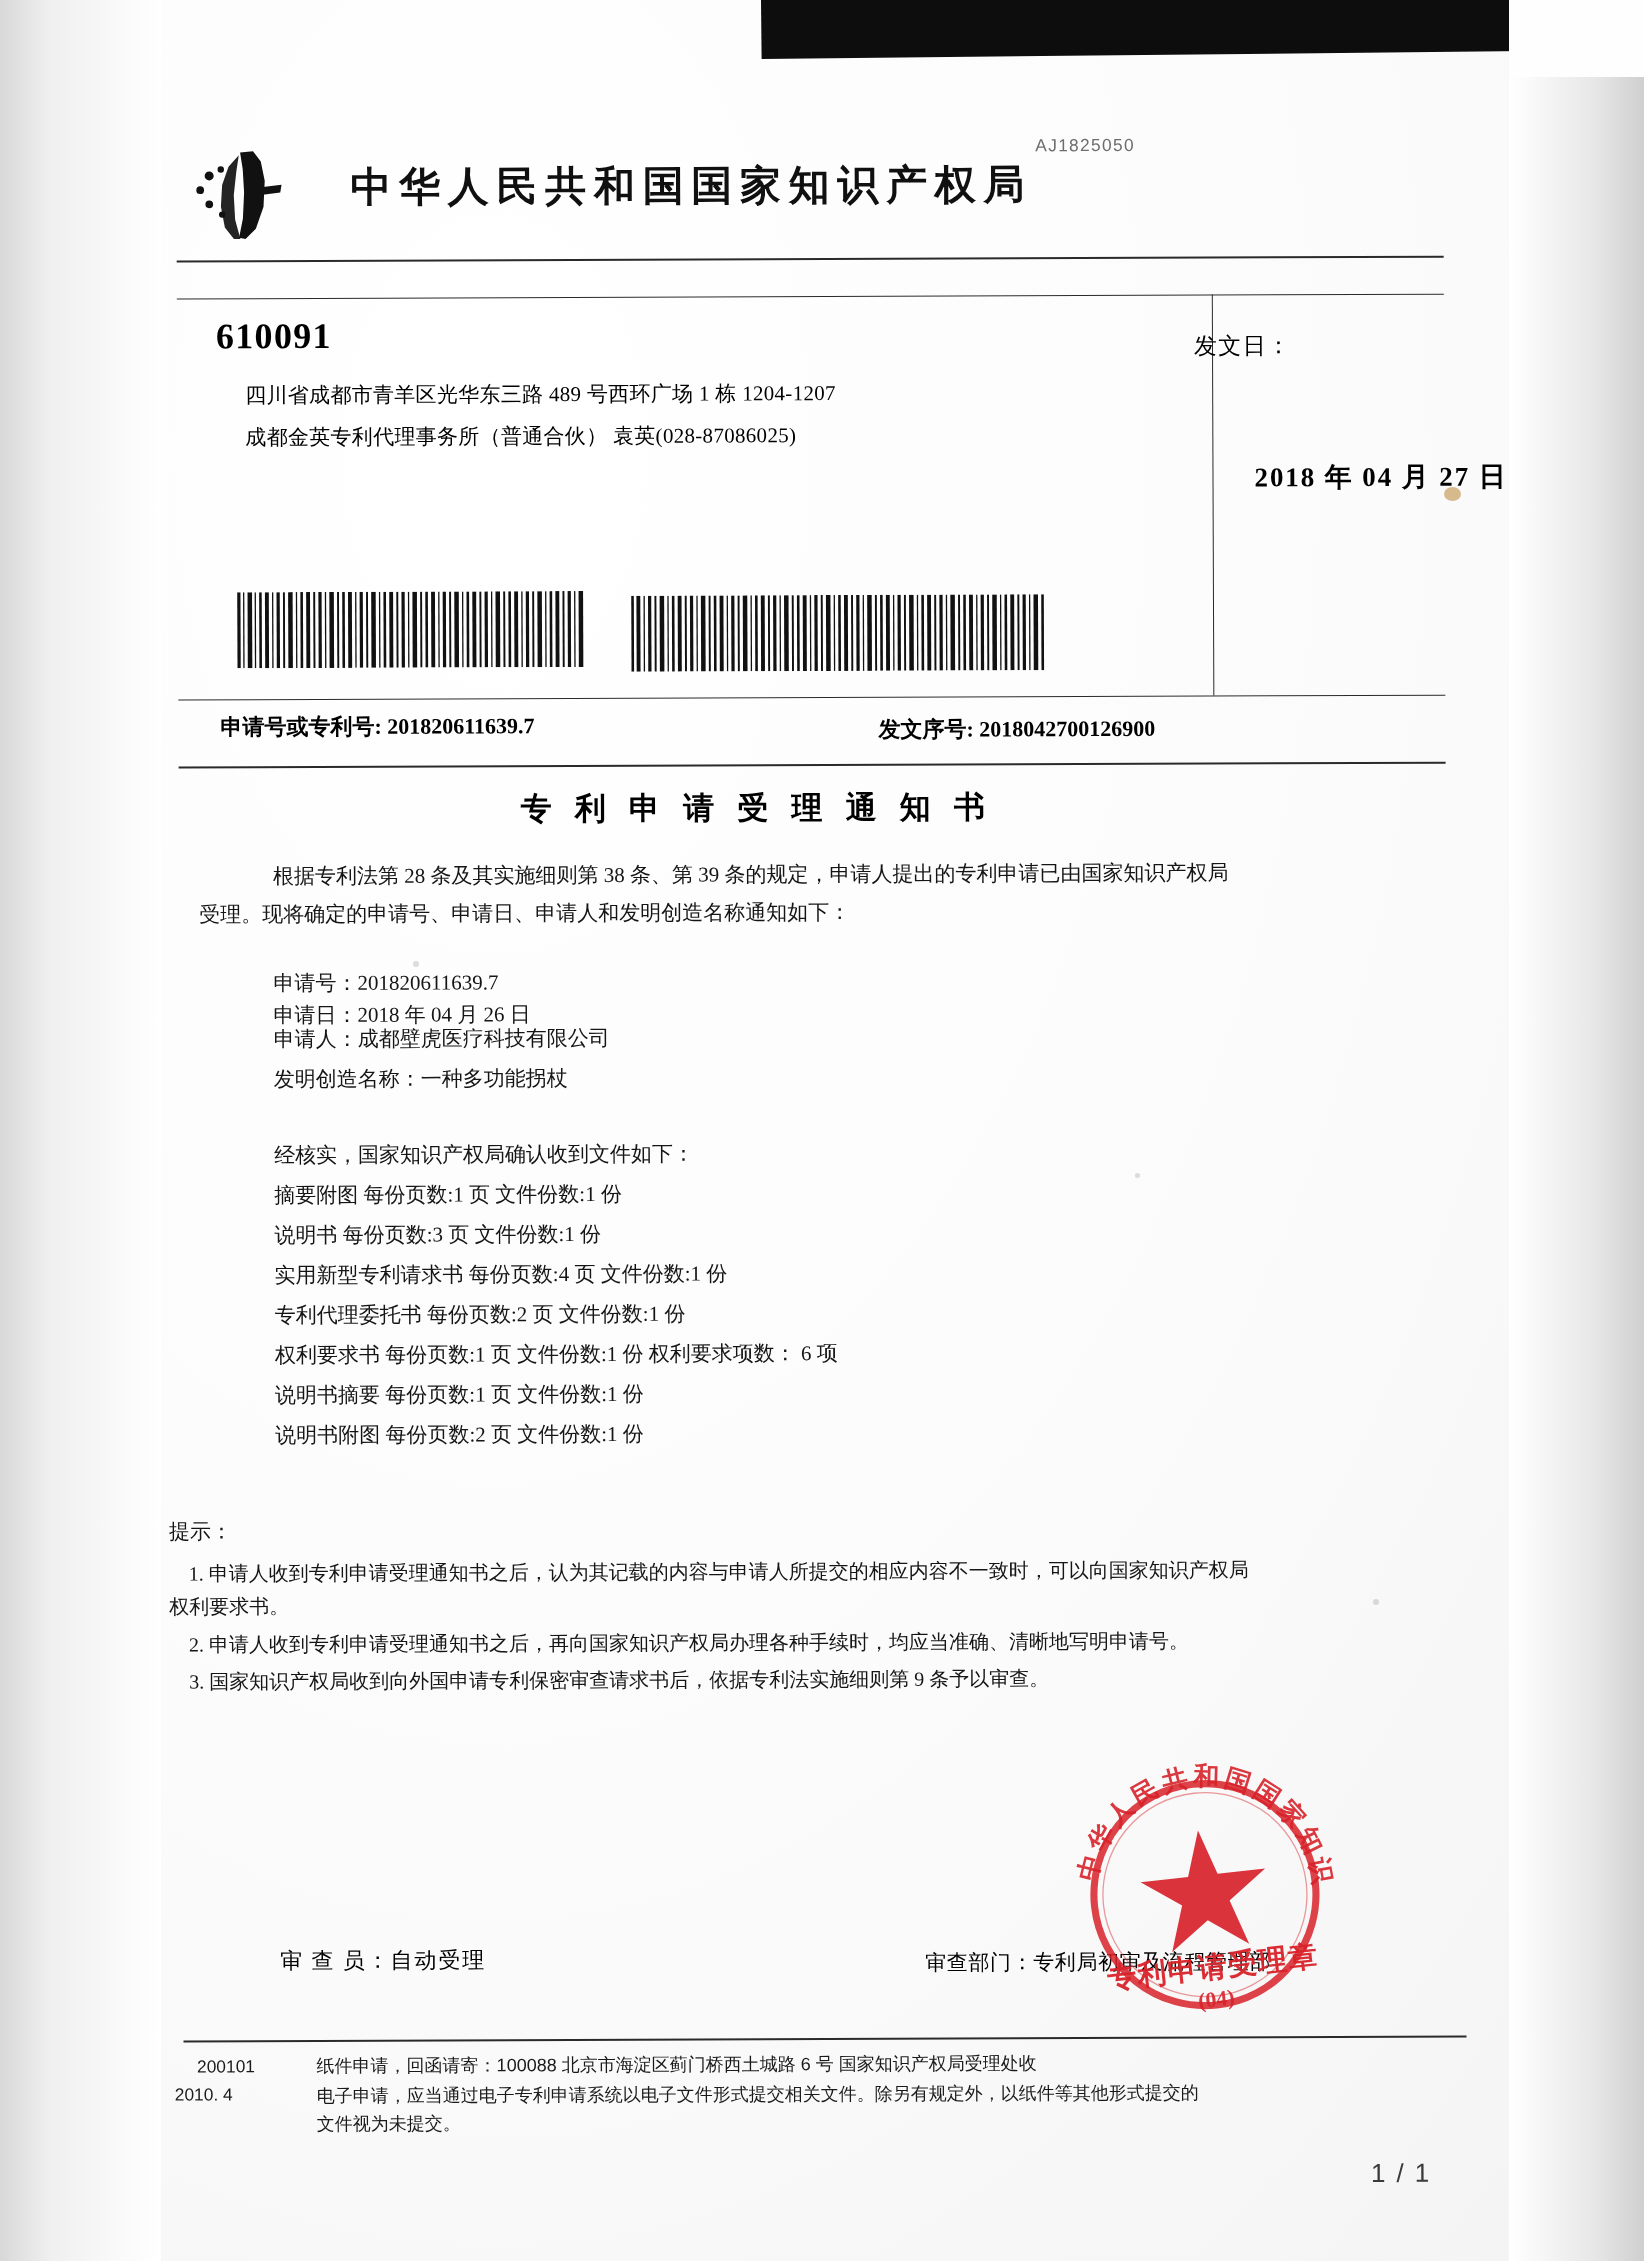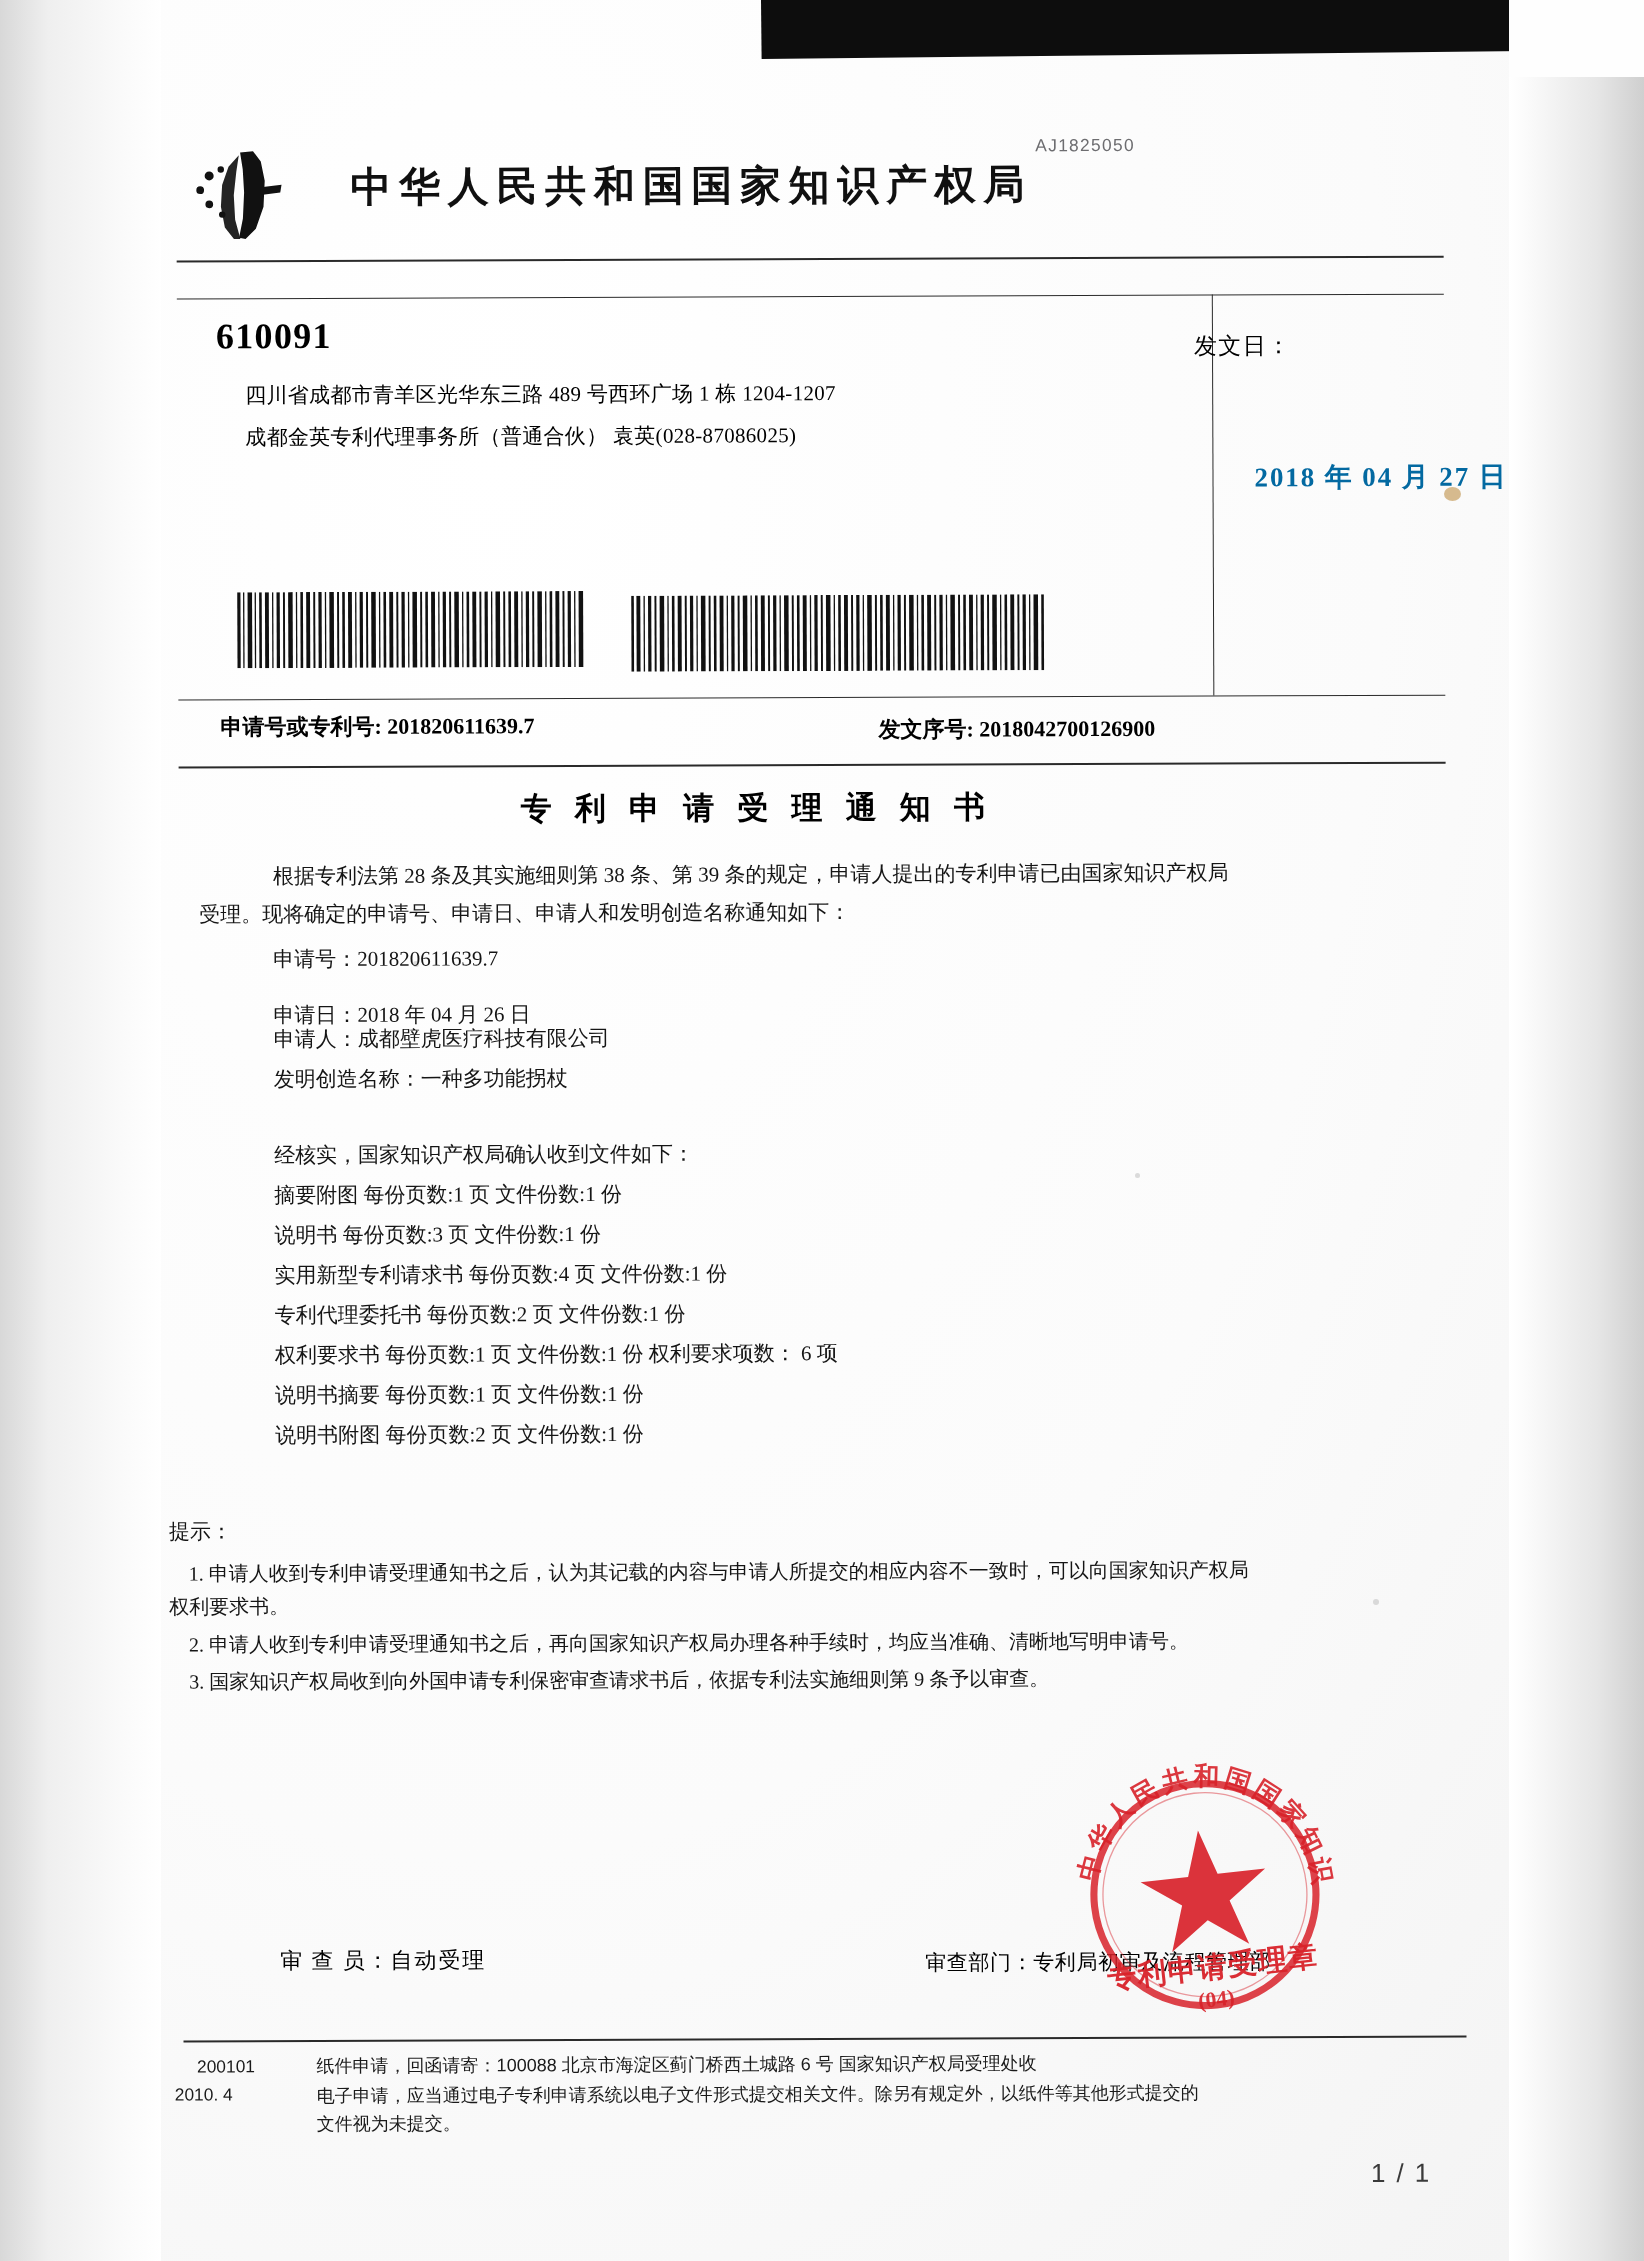--- a/index.html
+++ b/index.html
@@ -116,21 +116,21 @@
     left: 1036px; top: 293px;
     font-size: 23px;
     letter-spacing: 1.3px;
   }
   .issue-date {
     position: absolute;
     left: 1096px; top: 422px;
     font-size: 27px;
     font-weight: bold;
     letter-spacing: 1.9px;
-    color: #0369a1;
+    color: #000000;
     font-family: "Liberation Serif", serif;
   }
   
   .barcode {
     position: absolute;
     height: 76px;
   }
   .bc1 { left: 77px; top: 551px; width: 351px; }
   .bc2 { left: 471px; top: 556px; width: 419px; }
   .appno {
@@ -400,21 +400,21 @@
     </div>
 
     <div class="appno">申请号或专利号: 201820611639.7</div>
     <div class="serialno">发文序号: 2018042700126900</div>
 
     <div class="doc-title">专 利 申 请 受 理 通 知 书</div>
 
     <div class="body-text para-a">根据专利法第 28 条及其实施细则第 38 条、第 39 条的规定，申请人提出的专利申请已由国家知识产权局</div>
     <div class="body-text para-b">受理。现将确定的申请号、申请日、申请人和发明创造名称通知如下：</div>
 
-    <div class="body-text fld" style="top:908px;">申请号：201820611639.7</div>
+    <div class="body-text fld" style="top:932px;">申请号：201820611639.7</div>
     <div class="body-text fld" style="top:948px;margin-top:16px;">申请日：2018 年 04 月 26 日</div>
     <div class="body-text fld" style="top:988px;">申请人：成都壁虎医疗科技有限公司</div>
     <div class="body-text fld" style="top:1028px;">发明创造名称：一种多功能拐杖</div>
 
     <div class="body-text" style="left:113px; top:1104px;">经核实，国家知识产权局确认收到文件如下：</div>
     <div class="body-text" style="left:113px; top:1144px;">摘要附图 每份页数:1 页 文件份数:1 份</div>
     <div class="body-text" style="left:113px; top:1184px;">说明书 每份页数:3 页  文件份数:1 份</div>
     <div class="body-text" style="left:113px; top:1224px;">实用新型专利请求书 每份页数:4 页  文件份数:1 份</div>
     <div class="body-text" style="left:113px; top:1264px;">专利代理委托书 每份页数:2 页  文件份数:1 份</div>
     <div class="body-text" style="left:113px; top:1304px;">权利要求书 每份页数:1 页  文件份数:1 份  权利要求项数：  6 项</div>

